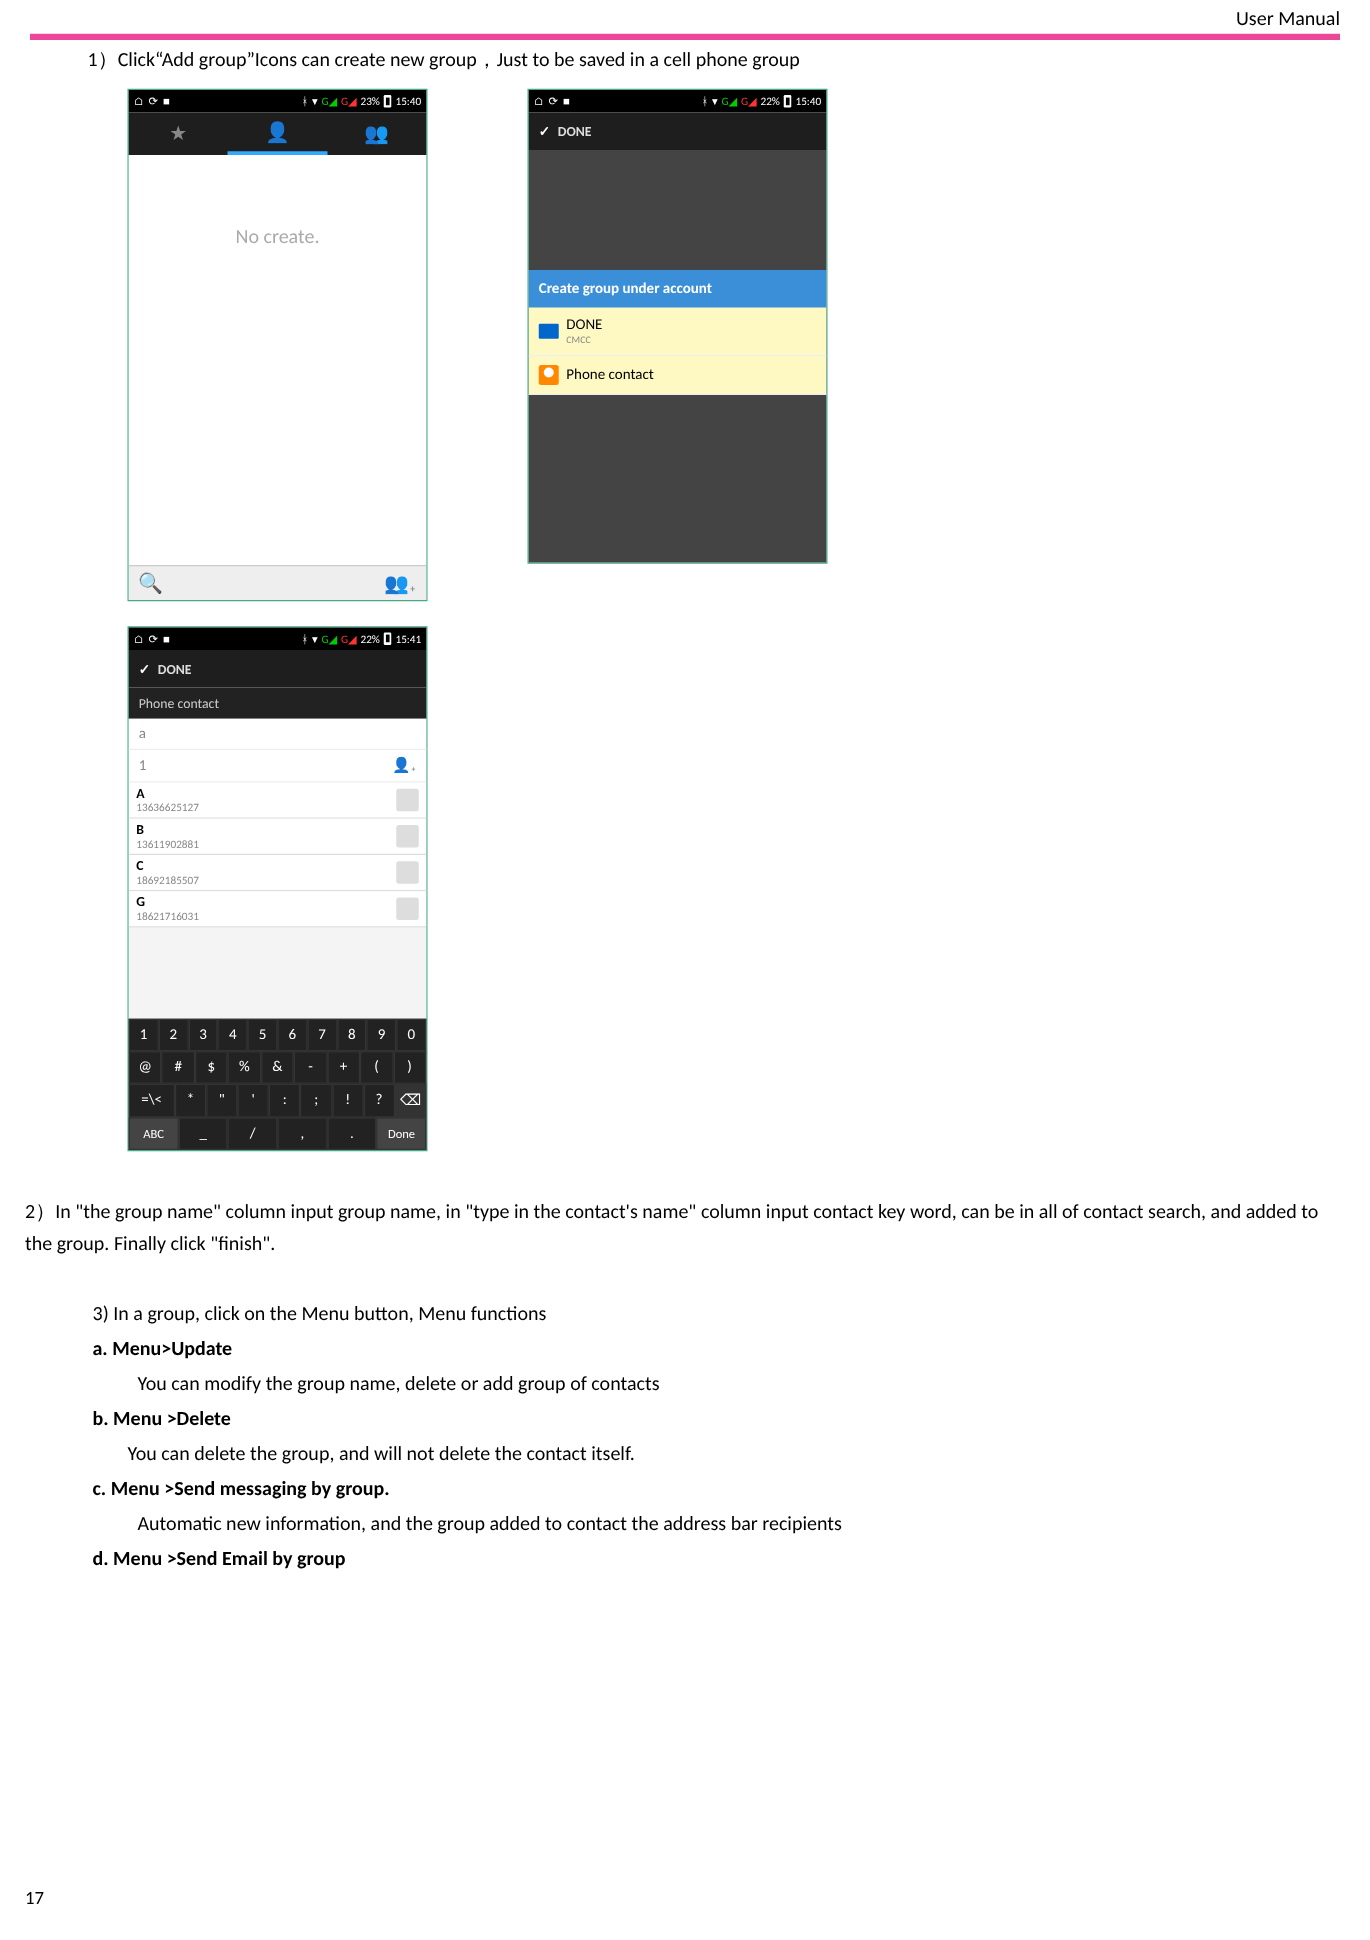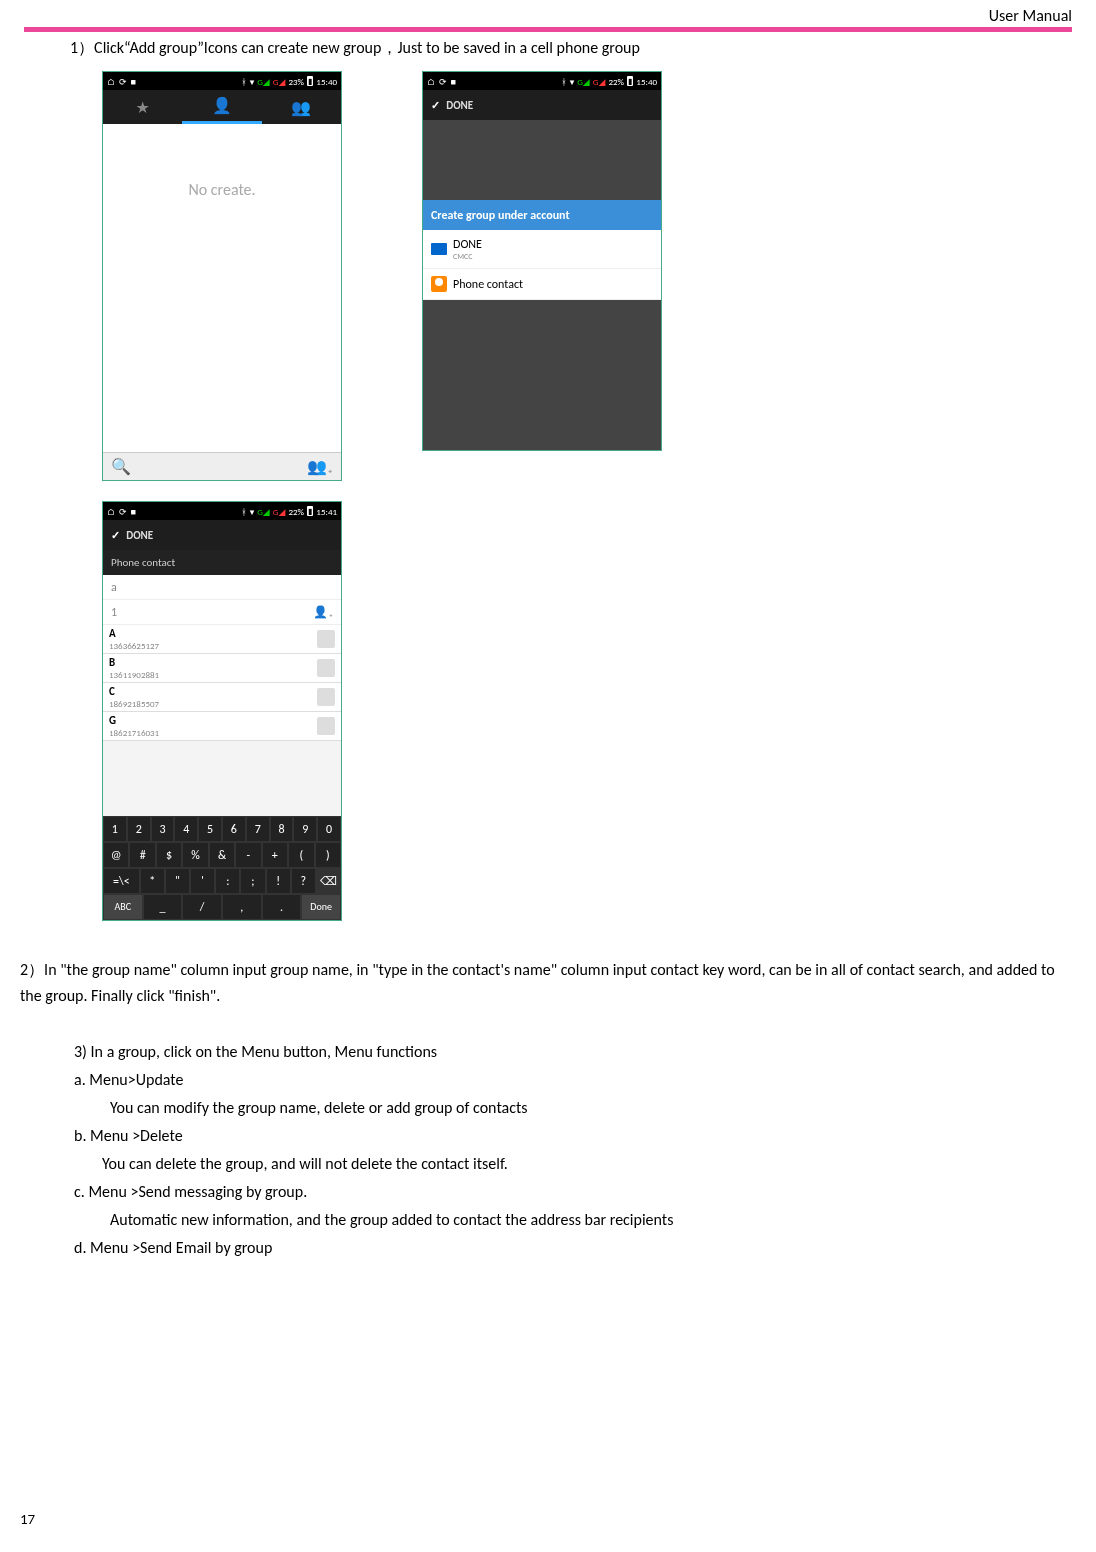--- a/index.html
+++ b/index.html
@@ -58,22 +58,22 @@
     color: #888;
   }
   
   .donebar {
     height: 30px; background: #1e1e1e; color: #ddd; font-size: 11px;
     display: flex; align-items: center; padding-left: 8px; gap: 6px; font-weight: bold;
   }
   .donebar .check { color: #fff; }
   .phone2-body { flex:1; background: #444; position: relative; }
   .modal {
-    position: absolute; left: 0; right: 0; top: 80px;
-    background: #ffffff;
+    position: absolute; left: 0; right: 0; top: 96px;
+    background: #fef9c3;
   }
   .modal-title {
     background: #3a8fd8; color: #fff; font-size: 12px; padding: 8px; font-weight: bold;
   }
   .modal-row {
     display: flex; align-items: center; gap: 6px; padding: 7px 8px; border-bottom: 1px solid #eee;
     font-size: 12px;
   }
   .sim-icon {
     width: 16px; height: 12px; background: #06c; border-radius: 1px;
@@ -109,21 +109,21 @@
   .kb-row .abc { background:#444; font-size:10px; }
   .kb-row .done { background:#444; font-size:10px; }
   .kb-row .del { background:#333; }
 
   .step2 {
     font-size: 16px; margin: 36px 0 0 -12px; line-height: 1.6;
   }
   .step3 {
     font-size: 16px; margin-top: 30px; margin-left: 42px; line-height: 1.75;
   }
-  .sub { margin-left: 0; }
+  .sub { margin-left: 0; font-weight: bold; }
   .sub-indent { margin-left: 36px; }
   .sub-indent2 { margin-left: 28px; }
   .pagenum {
     position: absolute; bottom: 24px; left: 20px; font-size: 15px;
   }
 </style>
 </head>
 <body>
 
 <div class="header">User    Manual</div>

